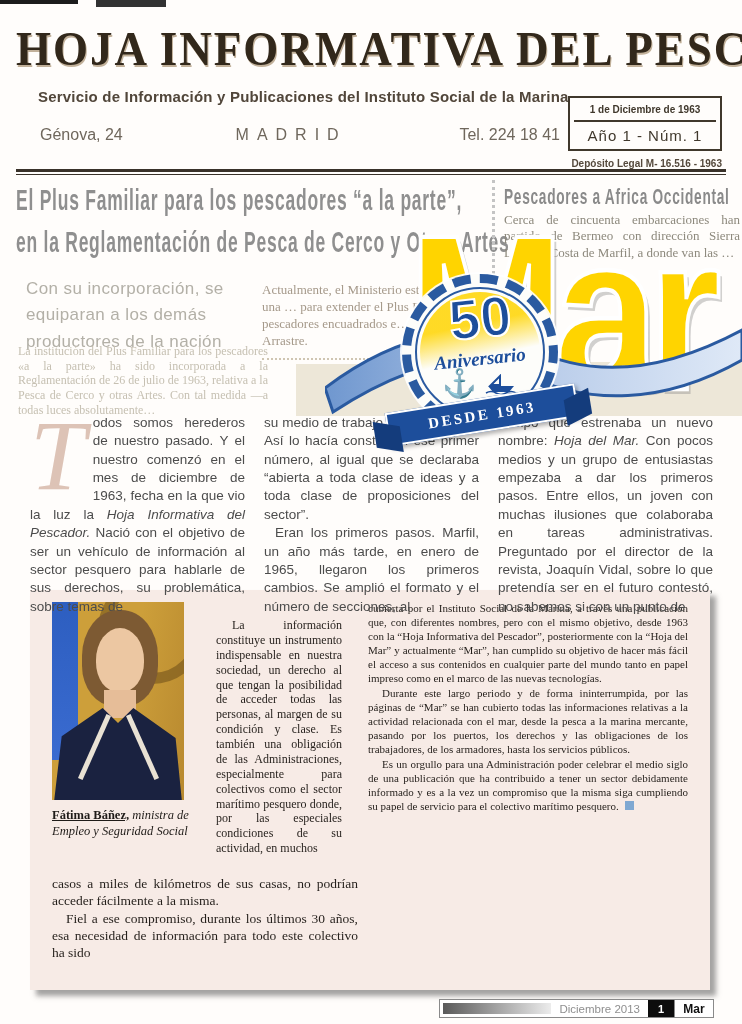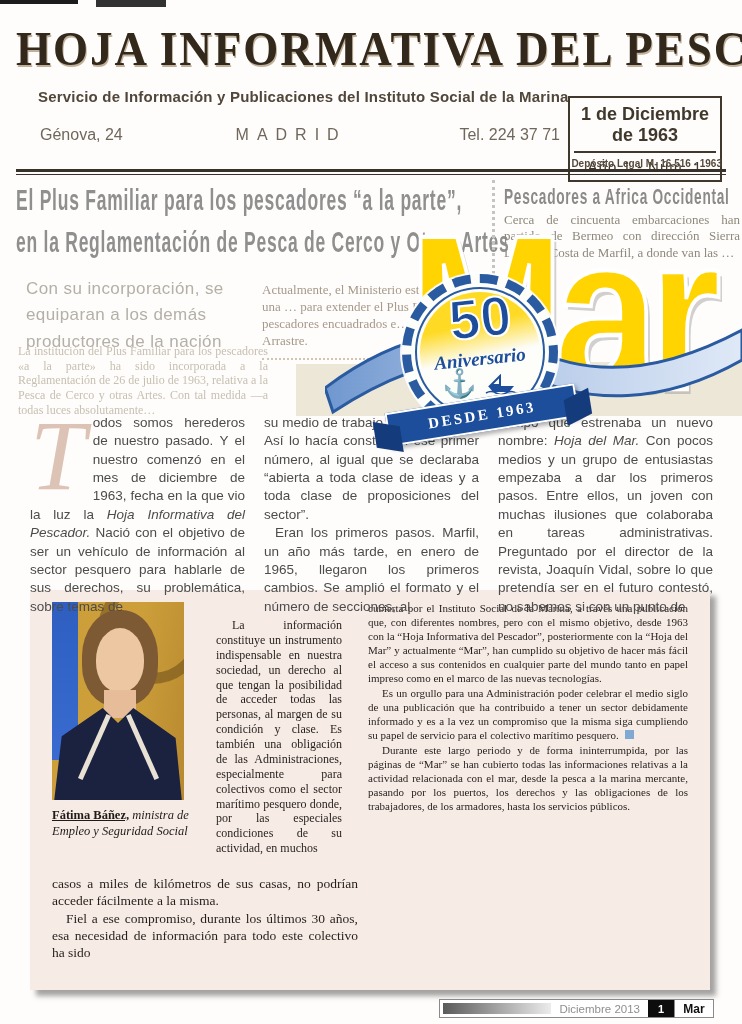--- a/index.html
+++ b/index.html
@@ -17,21 +17,21 @@
     font-weight:700;font-size:45px;letter-spacing:2px;color:#32281b;white-space:nowrap;
     transform:scaleY(1.06);transform-origin:left top;
     text-shadow:1px 1px 0 rgba(120,85,35,.45);}
   .mast-sub{position:absolute;left:38px;top:88px;font-weight:700;font-size:15px;color:#51463a;
     letter-spacing:.2px;}
   .mast-row{position:absolute;left:40px;top:126px;width:520px;display:flex;
     justify-content:space-between;align-items:baseline;color:#6f675c;font-size:16px;}
   .mast-city{letter-spacing:8px;}
   .datebox{position:absolute;right:20px;top:96px;width:142px;border:2px solid #40382c;
     text-align:center;color:#40382c;padding:6px 4px 5px;background:#fffdfb;}
-  .datebox .d1{font-weight:700;font-size:18px;border-bottom:2px solid #40382c;
+  .datebox .d1{font-weight:700;font-size:10px;border-bottom:2px solid #40382c;
     padding-bottom:5px;margin-bottom:5px;}
   .datebox .d2{font-size:15px;letter-spacing:1px;}
   .legal{position:absolute;right:20px;top:158px;font-size:10px;color:#55493c;font-weight:700;}
   .mastrule{position:absolute;left:16px;right:16px;top:169px;height:2px;
     border-top:3px solid #39322a;border-bottom:1px solid #39322a;}
 
   
   .news{position:absolute;left:0;top:176px;width:742px;height:240px;overflow:hidden;z-index:1;}
   .h1a,.h1b{position:absolute;left:16px;white-space:nowrap;font-weight:700;font-size:23px;
     color:#8f8f8f;transform:scaleX(.76) scaleY(1.25);transform-origin:left top;letter-spacing:1px;}
@@ -152,21 +152,21 @@
 
   <div class="mark mark1"></div>
   <div class="mark mark2"></div>
 
   <div class="masthead">
     <div class="mast-title">HOJA INFORMATIVA DEL PESCADOR</div>
     <div class="mast-sub">Servicio de Información y Publicaciones del Instituto Social de la Marina</div>
     <div class="mast-row">
       <span>Génova, 24</span>
       <span class="mast-city">MADRID</span>
-      <span>Tel. 224 37 71</span>
+      <span>Tel. 224 18 41</span>
     </div>
     <div class="datebox">
       <div class="d1">1 de Diciembre de 1963</div>
       <div class="d2">Año 1  -  Núm. 1</div>
     </div>
     <div class="legal">Depósito Legal M- 16.516 - 1963</div>
     <div class="mastrule"></div>
   </div>
 
   <div class="news">
@@ -247,22 +247,22 @@
             <p>La información constituye un instrumento indispensable en nuestra sociedad, un derecho al que tengan la posibilidad de acceder todas las personas, al margen de su condición y clase. Es también una obligación de las Administraciones, especialmente para colectivos como el sector marítimo pesquero donde, por las especiales condiciones de su actividad, en muchos</p>
           </div>
         </div>
         <div class="below">
           <p>casos a  miles de kilómetros de sus casas, no podrían acceder fácilmente a la misma.</p>
           <p>Fiel a ese compromiso, durante los últimos 30 años, esa necesidad de información para todo este colectivo ha sido</p>
         </div>
       </div>
       <div class="fcolR">
         <p>cubierta por el Instituto Social de la Marina, a través una publicación que, con diferentes nombres, pero con el mismo objetivo, desde 1963 con la “Hoja Informativa del Pescador”, posteriormente con la “Hoja del Mar” y actualmente “Mar”, han cumplido su objetivo de hacer más fácil el acceso a sus contenidos en cualquier parte del mundo tanto en papel impreso como en el marco de las nuevas tecnologías.</p>
+        <p>Durante este largo periodo y de forma ininterrumpida, por las páginas de “Mar” se han cubierto todas las informaciones relativas a la actividad relacionada con el mar, desde la pesca a la marina mercante, pasando por los puertos, los derechos y las obligaciones de los trabajadores, de los armadores, hasta los servicios públicos.</p>
         <p><span>Es un orgullo para una Administración poder celebrar el medio siglo de una publicación que ha contribuido a tener un sector debidamente informado y es a la vez un compromiso que la misma siga cumpliendo su papel de servicio para el colectivo marítimo pesquero.</span><span class="endsq"></span></p>
-        <p>Durante este largo periodo y de forma ininterrumpida, por las páginas de “Mar” se han cubierto todas las informaciones relativas a la actividad relacionada con el mar, desde la pesca a la marina mercante, pasando por los puertos, los derechos y las obligaciones de los trabajadores, de los armadores, hasta los servicios públicos.</p>
       </div>
     </div>
   </div>
 
   <div class="footer">
     <div class="fgrad"></div>
     <div class="fdate">Diciembre 2013</div>
     <div class="fpage">1</div>
     <div class="fbrand">Mar</div>
   </div>

